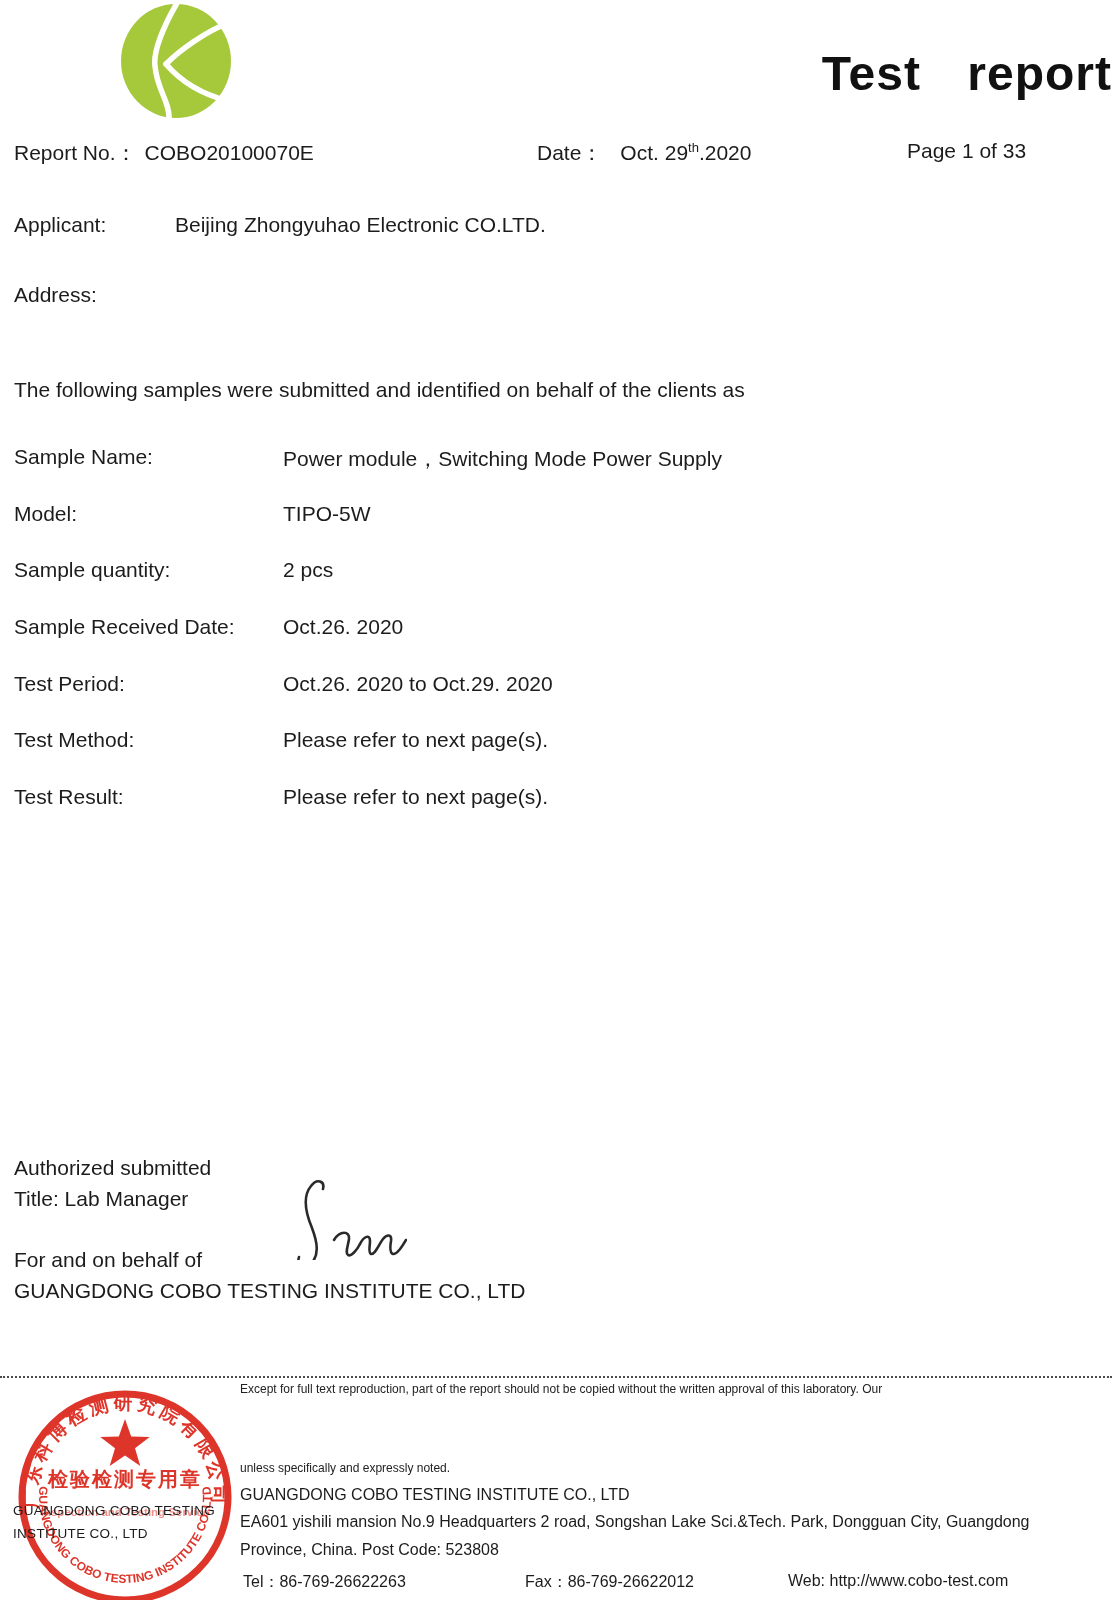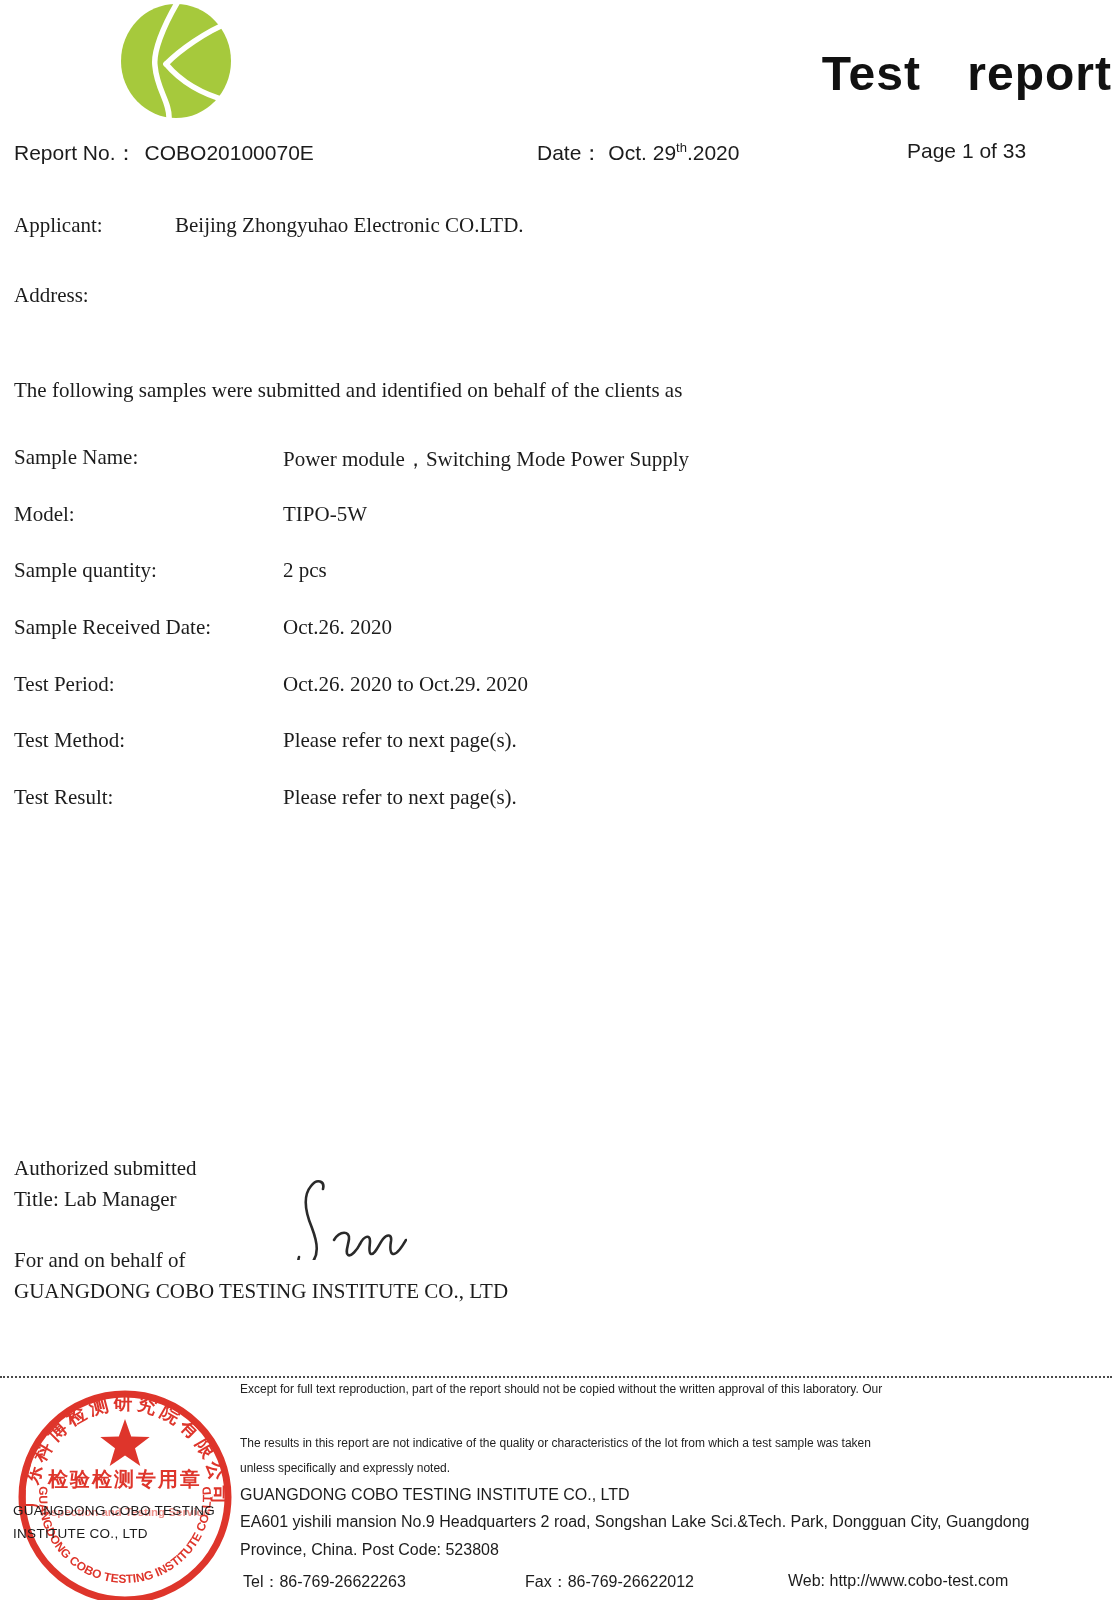--- a/index.html
+++ b/index.html
@@ -7,21 +7,21 @@
     position:relative;width:1112px;height:1600px;background:#ffffff;
     font-family:"Liberation Sans","DejaVu Sans",sans-serif;color:#1c1c1c;
     overflow:hidden;
   }
   .abs{position:absolute;white-space:nowrap;}
   .title{
     position:absolute;left:0;top:46px;width:1112px;text-align:right;
     font-size:48px;font-weight:bold;word-spacing:32px;letter-spacing:1px;color:#111;
   }
   .meta{font-size:21px;}
-  .body-txt{font-size:21px;font-family:Liberation Serif, serif;}
+  .body-txt{font-size:21px;}
   .lbl{position:absolute;left:14px;}
   sup.th{font-size:13px;vertical-align:super;line-height:0;}
   .sep{
     position:absolute;left:0;top:1376px;width:1112px;height:0;
     border-top:2px dotted #4a4a4a;
   }
   .foot{font-size:12px;color:#222;}
   .foot2{font-size:16px;color:#1c1c1c;}
   .stamp-overlay{
     position:absolute;left:13px;top:1500px;width:224px;text-align:left;
@@ -40,21 +40,21 @@
     <path d="M110,20 C85,30 60,48 46,62" stroke="#ffffff" stroke-width="5.5" fill="none" stroke-linecap="round"></path>
     <path d="M46,62 C62,81 85,93 108,99" stroke="#ffffff" stroke-width="5.5" fill="none" stroke-linecap="round"></path>
   </svg>
 
   <div class="title">Test report</div>
 
   <div class="abs meta" style="left:14px;top:139px">
     <span>Report No.：</span><span style="margin-left:8px">COBO20100070E</span>
   </div>
   <div class="abs meta" style="left:537px;top:139px">
-    <span>Date：</span><span style="margin-left:6px">Oct. 29</span><sup class="th">th</sup><span>.2020</span>
+    <span>Date：</span><span style="margin-left:18px">Oct. 29</span><sup class="th">th</sup><span>.2020</span>
   </div>
   <div class="abs meta" style="left:907px;top:139px">Page 1 of 33</div>
 
   <span class="abs body-txt lbl" style="top:213px">Applicant:</span>
   <span class="abs body-txt" style="left:175px;top:213px">Beijing Zhongyuhao Electronic CO.LTD.</span>
   <span class="abs body-txt lbl" style="top:283px">Address:</span>
 
   <span class="abs body-txt" style="left:14px;top:378px">The following samples were submitted and identified on behalf of the clients as</span>
 
   <span class="abs body-txt lbl" style="top:445px">Sample Name:</span>
@@ -110,21 +110,20 @@
       <textPath href="#arcBottom" startOffset="50%" text-anchor="middle">GUANGDONG COBO TESTING INSTITUTE CO.,LTD</textPath>
     </text>
   </svg>
 
   <div class="stamp-overlay">
     <div>GUANGDONG COBO TESTING</div>
     <div>INSTITUTE CO., LTD</div>
   </div>
 
   <span class="abs foot" style="left:240px;top:1382px">Except for full text reproduction, part of the report should not be copied without the written approval of this laboratory. Our</span>
-  <span class="abs foot" style="left:240px;top:1436px">The results in this report are not indicative of the quality or characteristics of the lot from which a test sample was taken</span>
   <span class="abs foot" style="left:240px;top:1461px">unless specifically and expressly noted.</span>
   <span class="abs foot2" style="left:240px;top:1486px">GUANGDONG COBO TESTING INSTITUTE CO., LTD</span>
   <span class="abs foot2" style="left:240px;top:1513px">EA601 yishili mansion No.9 Headquarters 2 road, Songshan Lake Sci.&amp;Tech. Park, Dongguan City, Guangdong</span>
   <span class="abs foot2" style="left:240px;top:1541px">Province, China. Post Code: 523808</span>
   <span class="abs foot2" style="left:243px;top:1572px">Tel：86-769-26622263</span>
   <span class="abs foot2" style="left:525px;top:1572px">Fax：86-769-26622012</span>
   <span class="abs foot2" style="left:788px;top:1572px">Web: http://www.cobo-test.com</span>
 
 </div>
 

